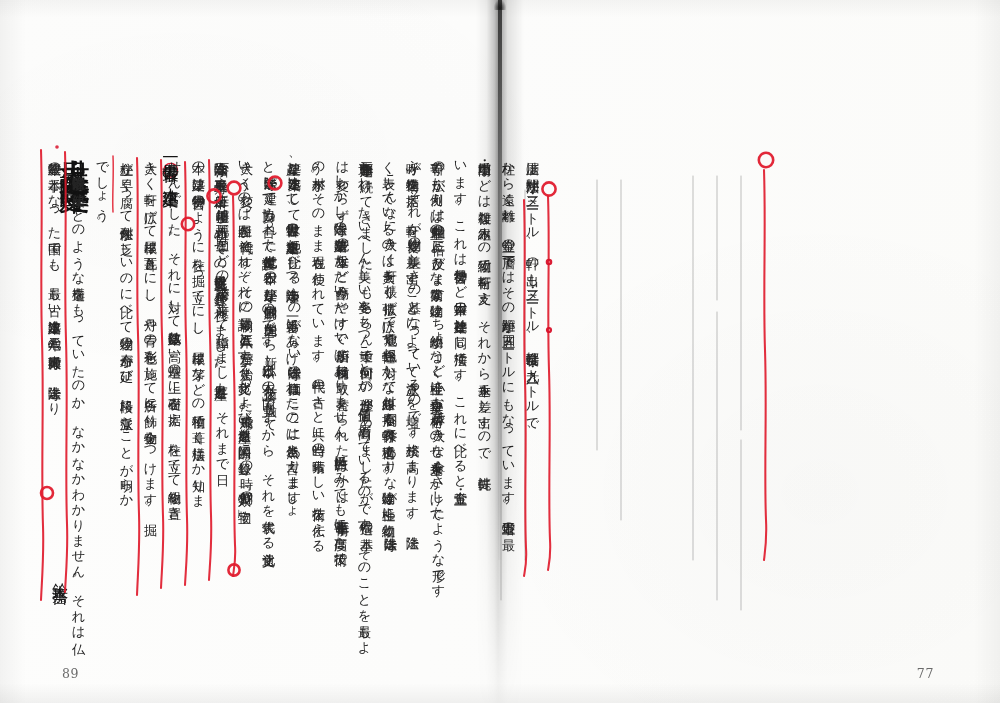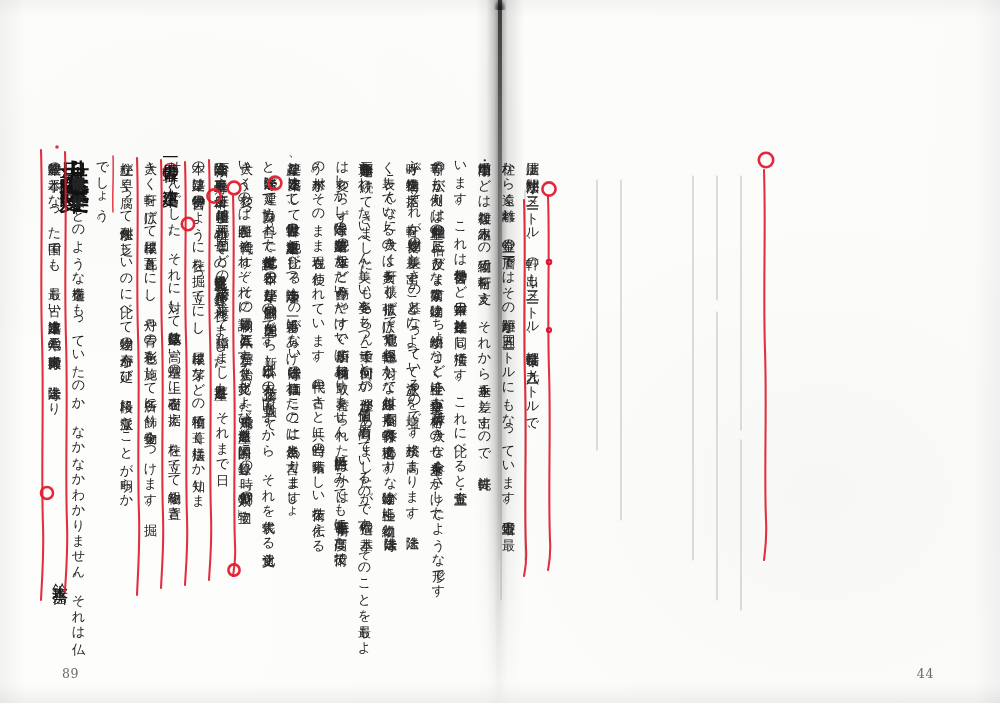--- a/index.html
+++ b/index.html
@@ -215,21 +215,21 @@
     <div class="vtext body-block" style="right:648px; top:152px; height:505px; width:20px;">　しかし法隆寺の建築はただ古いだけではありません。世界的にみても非常に高度な技術で</div>
     <div class="vtext body-block" style="right:624px; top:152px; height:505px; width:20px;">造られ、たいへん美しい姿をもつことが、価値を一層高めているのです。そのことを最もよ</div>
     <div class="vtext body-block" style="right:600px; top:152px; height:505px; width:20px;">く表しているのは大きく張り広げて軽やかな曲線を描く軒の構造です。建物は柱上に組物と</div>
     <div class="vtext body-block" style="right:576px; top:152px; height:505px; width:20px;">呼ぶ構造物を据え、軒を長く差し出すことによって立派さを増し、格式が高まります。法隆</div>
     <div class="vtext body-block" style="right:552px; top:152px; height:505px; width:20px;">寺でも例えば東室のような簡素な建物は、組物がなく柱上に直接梁や桁をのせ垂木をかけて</div>
     <div class="vtext body-block" style="right:528px; top:152px; height:505px; width:20px;">います。これは伊勢神宮など日本古来の神社建築と同じ構法です。これに比べると金堂・五</div>
     <div class="vtext body-block" style="right:504px; top:152px; height:505px; width:20px;">重塔・中門などは複雑な木組みの組物で軒桁を支え、それから垂木を差し出すので、軒先は</div>
     <div class="vtext body-block" style="right:480px; top:152px; height:505px; width:20px;">柱から遠く離れ、金堂の下層ではその距離が四・五メートルにもなっています。五重塔の最</div>
     <div class="vtext body-block" style="right:456px; top:152px; height:505px; width:20px;">上層は柱間寸法が三・二メートル、軒の出も三・二メートル、軒端全長は九・六メートルで、</div>
 
-    <div class="folio" style="right:66px; bottom:22px; left:auto;">44</div>
+    <div class="folio" style="right:66px; bottom:22px; left:auto;">77</div>
   </div>
 
   <div>
     <div class="vtext body-block" style="left:430px; top:152px; height:505px; width:20px;">軒の広がりは軸組の三倍に及びます。ちょうど小さな身体で大きな傘をさしたような形です</div>
     <div class="vtext body-block" style="left:406px; top:152px; height:505px; width:20px;">が、それが建物の美しさの基となっているのです。</div>
     <div class="vtext body-block" style="left:382px; top:152px; height:505px; width:20px;">　こんなに大きく軒を張り広げて地震や台風に対しては不利な条件でありながら、法隆寺は</div>
     <div class="vtext body-block" style="left:358px; top:152px; height:505px; width:20px;">千三百年間建ち続けてきました。もちろん途中で何回かの修理がありましたが、構造の基本</div>
     <div class="vtext body-block" style="left:334px; top:152px; height:505px; width:20px;">は変わらず、軒先の垂木など傷みやすい箇所が後補材に取り替えられたほかは、千三百年前</div>
     <div class="vtext body-block" style="left:310px; top:152px; height:505px; width:20px;">の材木がそのまま現在も使われています。年代の古さと共に当時の素晴らしい技術を伝える</div>
     <div class="vtext body-block" style="left:286px; top:152px; height:505px; width:20px;">建築、木造建築としては他に比べるものがない法隆寺の真価はここにあります。</div>

